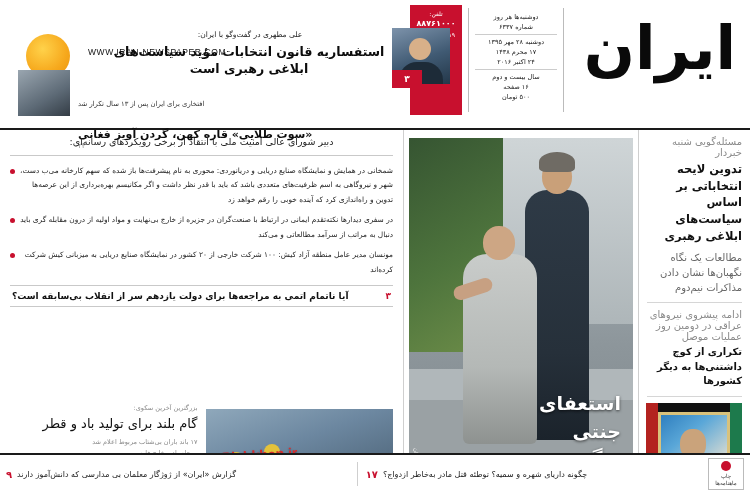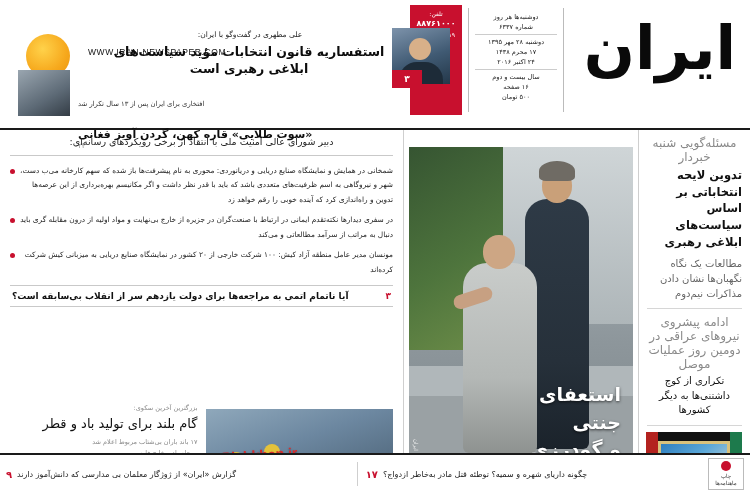--- a/index.html
+++ b/index.html
@@ -178,37 +178,36 @@
   .col-right {
     position: absolute;
     top: 0; right: 0;
     width: 112px;
     height: 361px;
     border-left: 1px solid #cfcfcf;
     box-sizing: border-box;
     padding: 6px 8px 0 8px;
     text-align: right;
   }
-  .kicker { font-size: 12px; color: #8a8a8a; margin-bottom: 3px; text-align: center; }
+  .kicker { font-size: 10px; color: #8a8a8a; margin-bottom: 3px; }
   .col-right h3 {
     margin: 0 0 6px 0;
     font-size: 11.5px;
     line-height: 1.45;
     font-weight: bold;
     color: #111;
   }
   .hr-dash { border-top: 1px solid #d6d6d6; margin: 7px 0 6px; }
   .sub-note { font-size: 10px; color: #666; line-height: 1.5; margin-bottom: 5px; }
   .col-right h4 {
     margin: 0 0 5px 0;
     font-size: 10px;
     line-height: 1.45;
-    font-weight: normal;
+    font-weight: bold;
     color: #111;
-    text-align: center;
   }
   .thumb-art {
     width: 96px; height: 74px;
     margin: 6px 0 5px;
     background: #111;
     position: relative;
     overflow: hidden;
   }
   .thumb-art .frame {
     position: absolute; inset: 9px 12px;
@@ -223,21 +222,21 @@
   .thumb-art .red-l { position:absolute; left:0; top:0; width:12px; height:100%; background:#b3221f; }
   .thumb-art .grn-r { position:absolute; right:0; top:0; width:12px; height:100%; background:#1d7a4c; }
 
   
   .col-center {
     position: absolute;
     top: 0;
     right: 112px;
     width: 234px;
     height: 361px;
-    padding: 17px 5px;
+    padding: 8px 5px;
     box-sizing: border-box;
   }
   .main-photo {
     position: relative;
     width: 100%;
     height: 100%;
     background:
       linear-gradient(180deg, #b9c2c6 0%, #9fa9ae 30%, #8d969b 60%, #7d868b 100%);
     overflow: hidden;
   }

